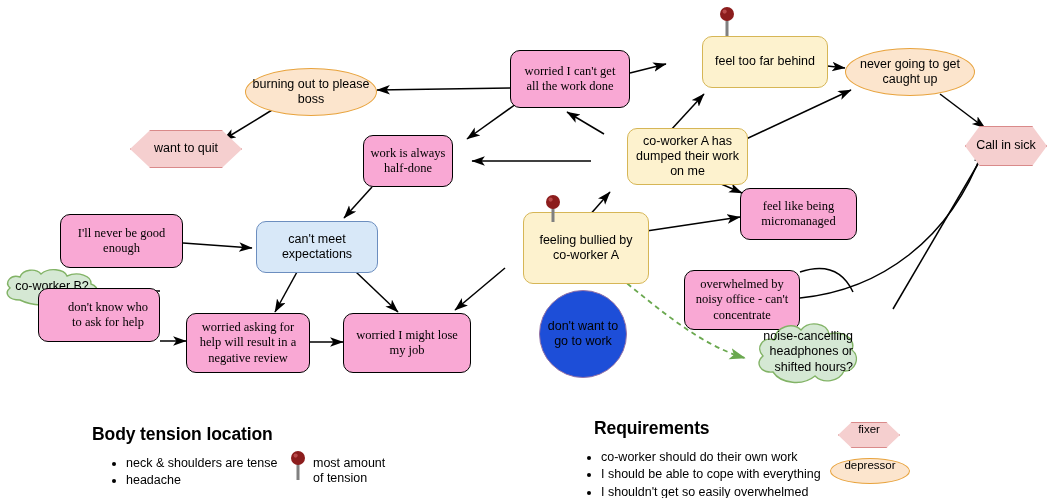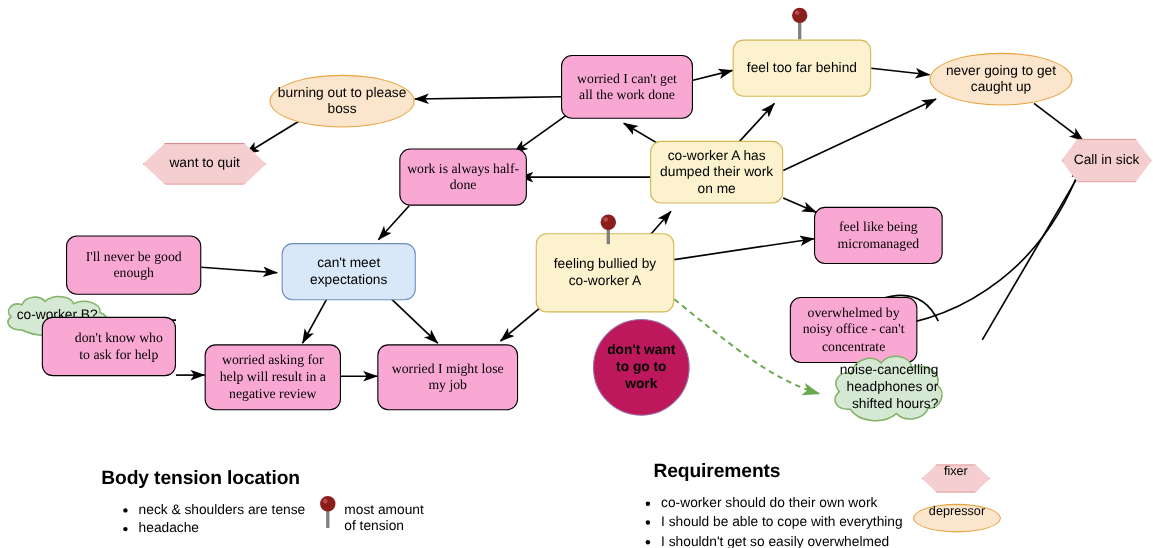--- a/index.html
+++ b/index.html
@@ -35,36 +35,36 @@
   .n-rect {
     background: #f9a8d4;
     border: 1.4px solid #000000;
     border-radius: 10px;
     font-family: Liberation Serif, serif;
   }
   .n-yellow {
     background: #fdf2ce;
     border: 1.4px solid #d6b656;
     border-radius: 10px;
+    margin-left: 36px;
   }
   .n-blue {
     background: #d8e8f8;
     border: 1.6px solid #6c8ebf;
     border-radius: 10px;
   }
   .n-ellipse {
     background: #fce5cd;
     border: 1.6px solid #e8a33d;
     border-radius: 50%;
   }
   .n-circle {
-    background: #be185d;
+    background: #1d4ed8;
     border: 1.5px solid #9673a6;
     border-radius: 50%;
-    font-weight: bold;
   }
   .n-hex {
     background: #f5cfcf;
     border: 1.5px solid #d98a8a;
     clip-path: polygon(18% 0%, 82% 0%, 100% 50%, 82% 100%, 18% 100%, 0% 50%);
   }
   .n-hex-flat {
     background: #f5cfcf;
     border: 1.5px solid #d98a8a;
     clip-path: polygon(22% 0%, 78% 0%, 100% 50%, 78% 100%, 22% 100%, 0% 50%);
@@ -222,21 +222,21 @@
   </div>
 
   <div class="node n-hex" style="left:965px; top:126px; width:82px; height:40px;">
     <span>Call in sick</span>
   </div>
 
   <div class="node n-yellow" style="left:591px; top:128px; width:121px; height:57px;">
     <span>co-worker A has dumped their work on me</span>
   </div>
 
-  <div class="node n-rect" style="left:363px; top:135px; width:116px; height:52px;">
+  <div class="node n-rect" style="left:363px; top:135px; width:90px; height:52px;">
     <span>work is always half-done</span>
   </div>
 
   <div class="node n-rect" style="left:740px; top:188px; width:117px; height:52px;">
     <span>feel like being micromanaged</span>
   </div>
 
   <div class="node n-rect" style="left:60px; top:214px; width:123px; height:54px;">
     <span>I'll never be good enough</span>
   </div>
@@ -272,21 +272,21 @@
   </div>
 
   <div class="node n-rect" style="left:343px; top:313px; width:128px; height:60px;">
     <span>worried I might lose my job</span>
   </div>
 
   <div class="node n-circle" style="left:539px; top:290px; width:88px; height:88px;">
     <span>don't want to go to work</span>
   </div>
 
-  <div class="node n-rect" style="left:684px; top:270px; width:116px; height:60px;margin-left:34px;">
+  <div class="node n-rect" style="left:684px; top:270px; width:116px; height:60px;">
     <span>overwhelmed by noisy office - can't concentrate</span>
   </div>
 
   <div class="node n-cloud" style="left:753px; top:318px; width:106px; height:68px;">
     <svg class="cloud-svg" viewBox="0 0 106 68" preserveAspectRatio="none">
       <path d="M20,54 C7,55 2,45 10,38 C2,30 10,18 21,22 C23,8 40,4 48,12 C56,2 74,5 76,16
                C90,12 103,21 99,32 C108,39 102,54 91,53 C86,64 70,66 62,58
                C50,68 28,66 20,54 Z" fill="#d5e8d4" stroke="#82b366" stroke-width="1.4"></path>
     </svg>
     <span class="cloud-label">noise-cancelling headphones or shifted hours?</span>

